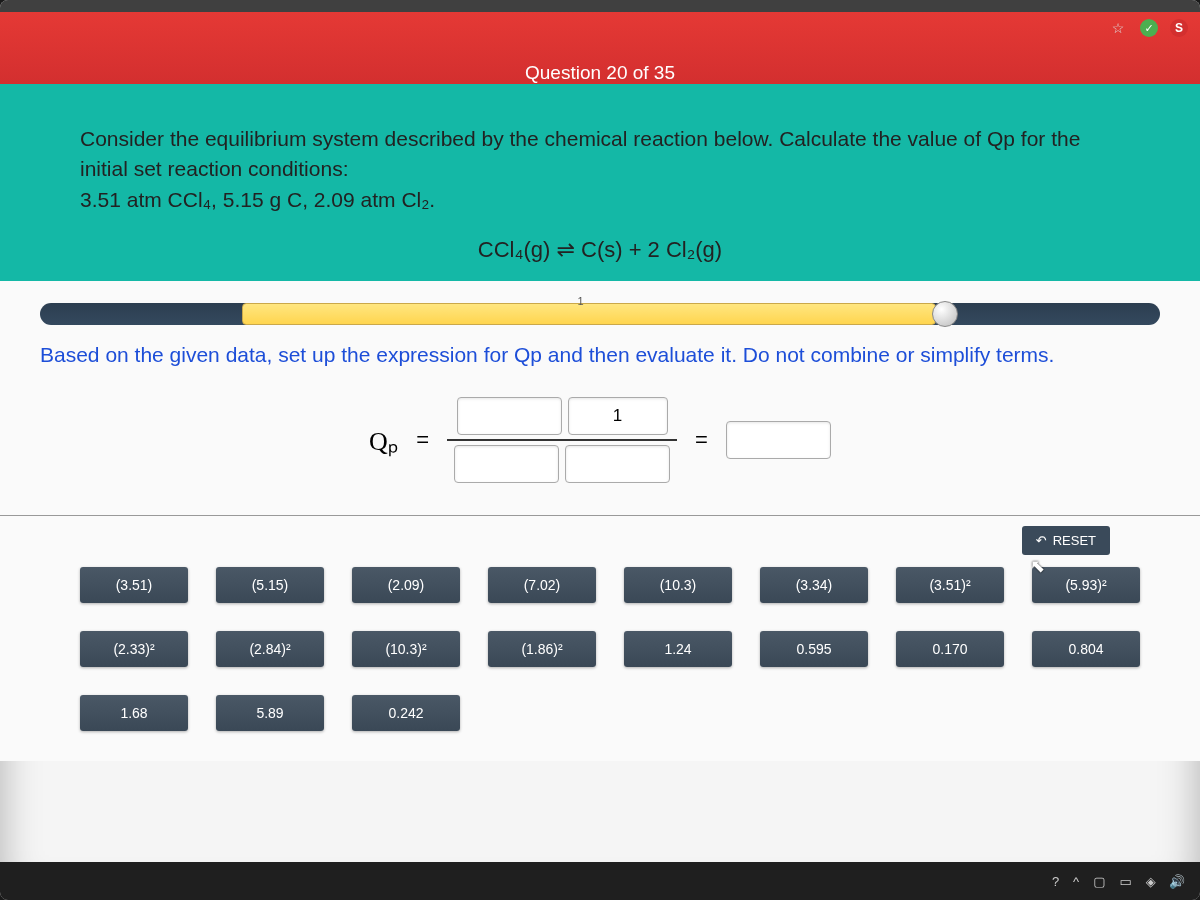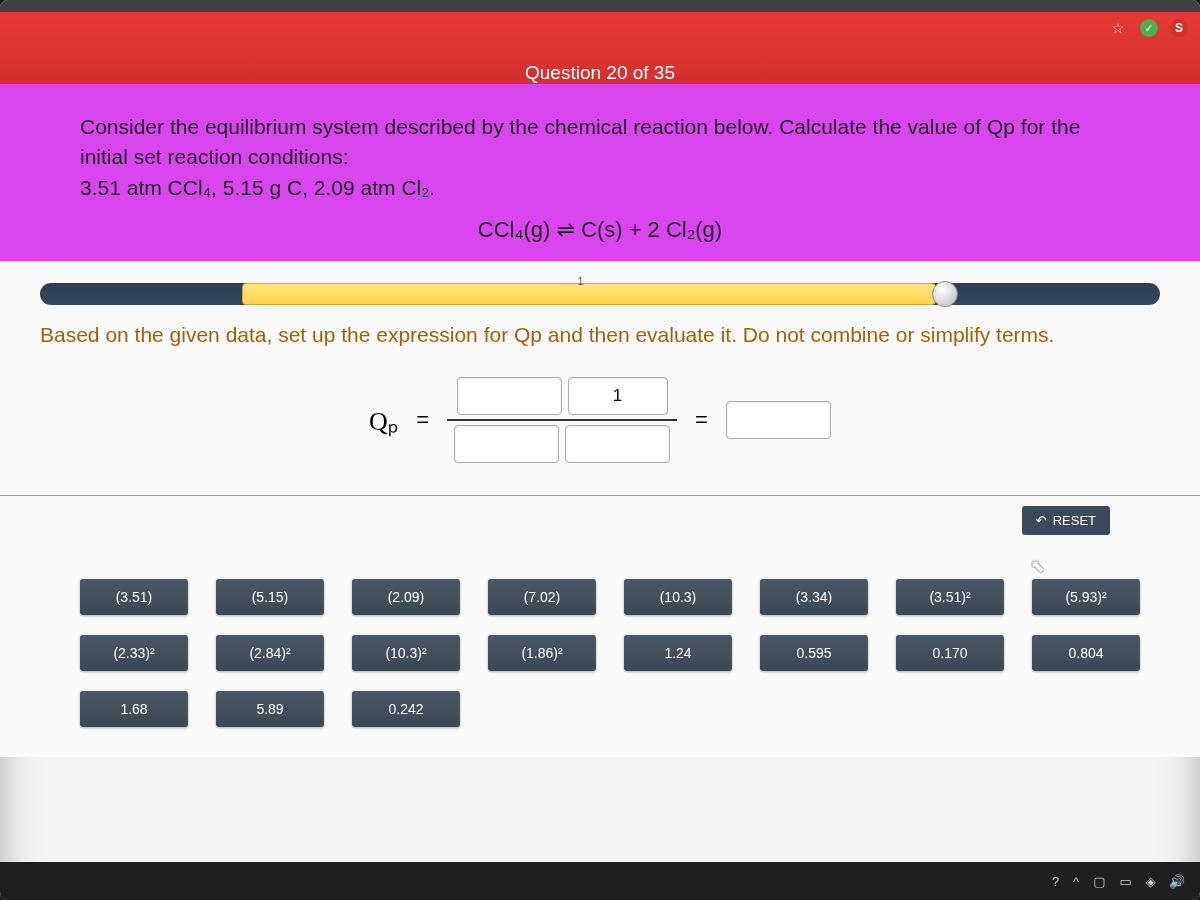--- a/index.html
+++ b/index.html
@@ -46,32 +46,32 @@
       background: linear-gradient(#e53935, #d32f2f);
       height: 72px;
       display: flex;
       align-items: flex-end;
       justify-content: center;
       color: #fff;
       font-size: 19px;
       position: relative;
     }
     .content-area {
-      background: #d946ef;
-      padding: 28px 80px 18px 80px;
+      background: #14b8a6;
+      padding: 40px 80px 18px 80px;
     }
     .question-text {
       font-size: 21px;
       line-height: 1.45;
       color: #222;
     }
     .equation {
       text-align: center;
       font-size: 22px;
-      margin-top: 14px;
+      margin-top: 22px;
       color: #222;
     }
     .slider-row {
       display: flex;
       align-items: center;
       padding: 18px 40px 0 40px;
       background: #fafafa;
     }
     .slider-track {
       flex: 1;
@@ -107,21 +107,21 @@
       position: absolute;
       right: 18%;
       width: 26px; height: 26px;
       background: radial-gradient(circle at 35% 30%, #fff, #bbb);
       border-radius: 50%;
       border: 1px solid #888;
     }
     .instruction {
       padding: 14px 28px 8px 40px;
       font-size: 21px;
-      color: #a16207;
+      color: #1d4ed8;
       background: #fafafa;
     }
     .expression-area {
       background: #fafafa;
       padding: 22px 40px 32px 40px;
       display: flex;
       align-items: center;
       justify-content: center;
       gap: 18px;
       border-bottom: 1.5px solid #999;
@@ -165,22 +165,21 @@
       border-radius: 3px;
       font-size: 13px;
       display: flex;
       align-items: center;
       gap: 6px;
       cursor: pointer;
     }
     .tiles-grid {
       display: flex;
       flex-direction: column;
-      gap: 20px;
-      margin-top: 32px;
+      gap: 28px;
     }
     .tile-row {
       display: flex;
       gap: 28px;
     }
     .tile {
       width: 108px;
       height: 36px;
       background: linear-gradient(#4a5866, #3a4856);
       color: #fff;

